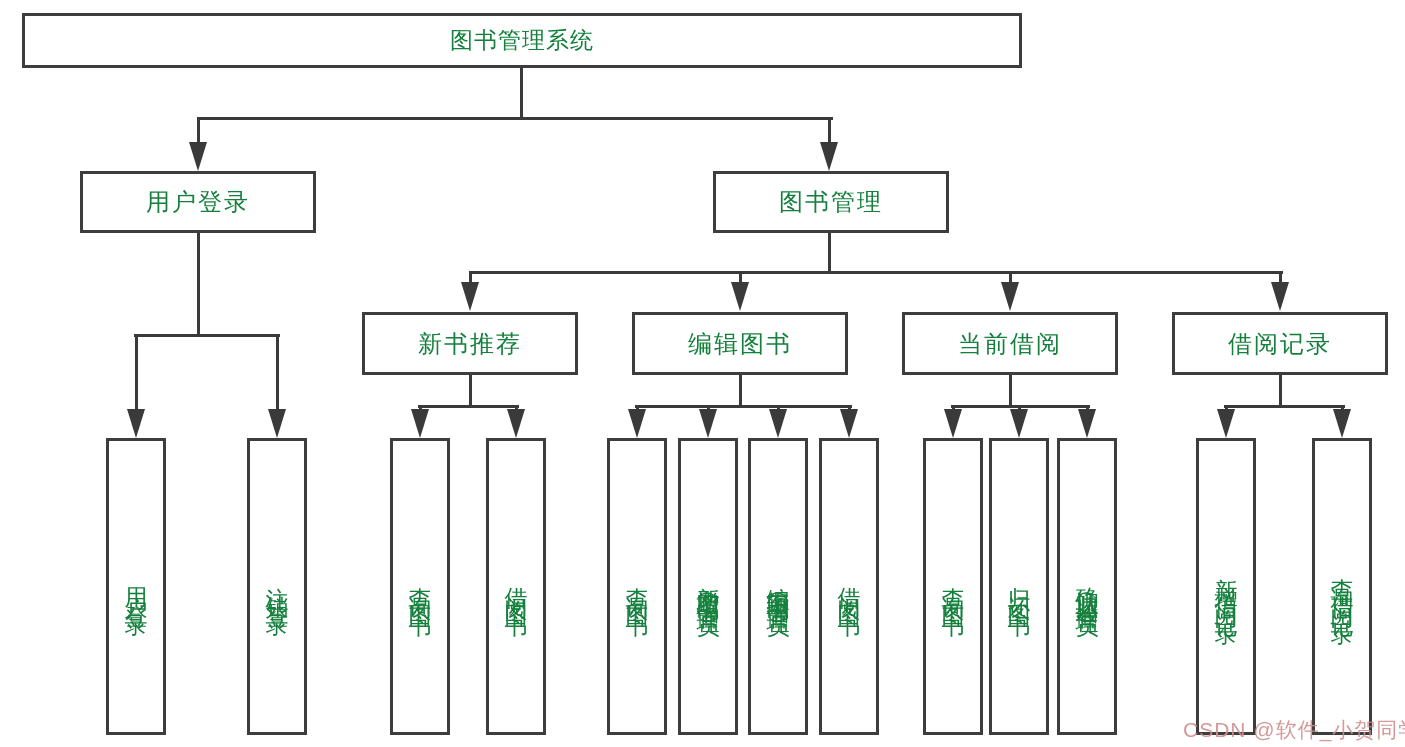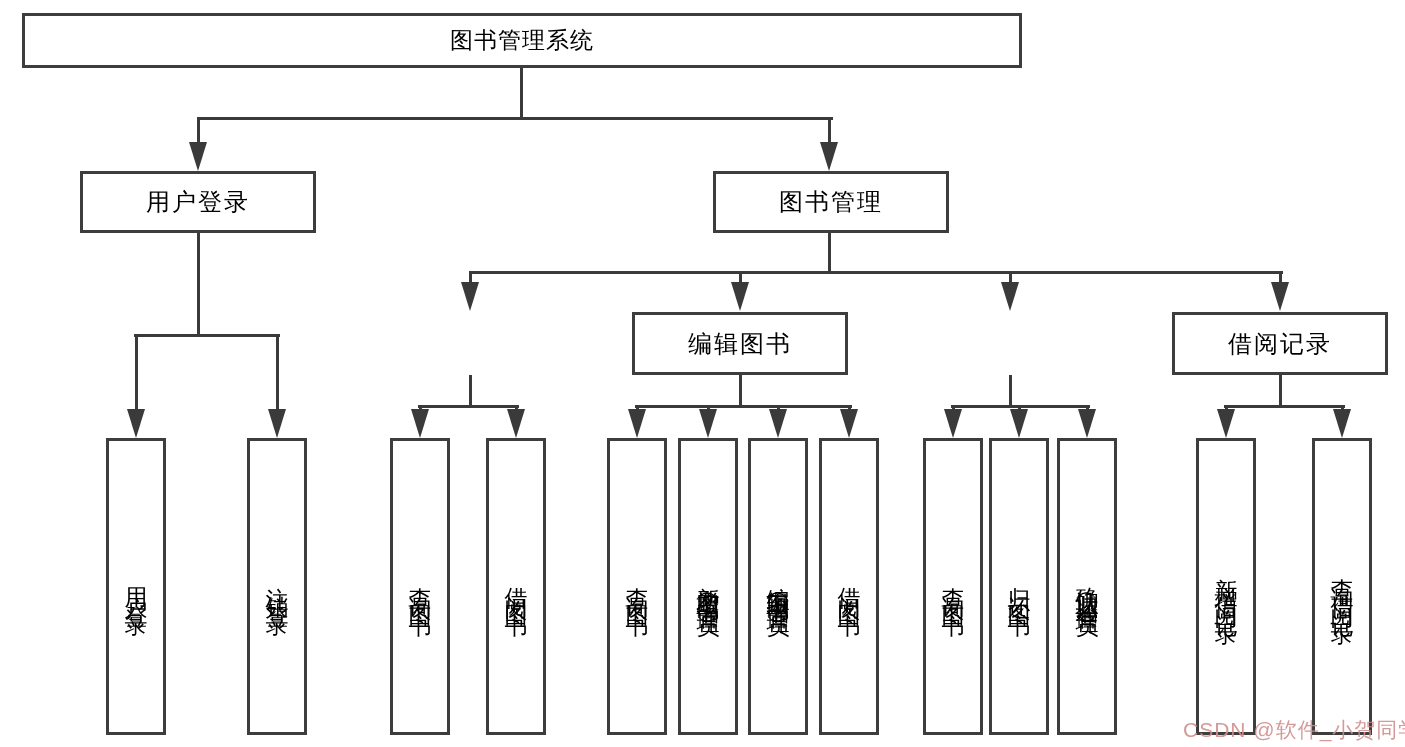--- a/index.html
+++ b/index.html
@@ -10,21 +10,21 @@
     font-family:"Liberation Sans","DejaVu Sans",sans-serif;
     overflow:hidden;
   }
   
   .box{
     position:absolute;
     box-sizing:border-box;
     background:#ffffff;
     border:3px solid #3d3d3d;
     display:flex;align-items:center;justify-content:center;
-    color:#000000;
+    color:#15803d;
     text-align:left;
   }
   .root{left:22px;top:13px;width:1000px;height:55px;font-size:23px;letter-spacing:1px;}
   .l2{top:171px;width:236px;height:62px;font-size:24px;letter-spacing:2px;}
   .l3{top:312px;width:216px;height:63px;font-size:24px;letter-spacing:2px;}
   .leaf{top:438px;width:60px;height:297px;font-size:23px;}
   .vt{
     writing-mode:vertical-rl;
     text-orientation:mixed;
     letter-spacing:9px;
@@ -80,21 +80,23 @@
   <div class="hl" style="left:469px;top:271px;width:814px"></div>
   <div class="vl" style="left:469px;top:271px;height:16px"></div>
   <i class="ah" style="left:461px;top:282px"></i>
   <div class="vl" style="left:739px;top:271px;height:16px"></div>
   <i class="ah" style="left:731px;top:282px"></i>
   <div class="vl" style="left:1009px;top:271px;height:16px"></div>
   <i class="ah" style="left:1001px;top:282px"></i>
   <div class="vl" style="left:1279px;top:271px;height:16px"></div>
   <i class="ah" style="left:1271px;top:282px"></i>
 
+  <div class="box l3" style="left:362px">新书推荐</div>
   <div class="box l3" style="left:632px">编辑图书</div>
+  <div class="box l3" style="left:902px">当前借阅</div>
   <div class="box l3" style="left:1172px">借阅记录</div>
 
   <div class="vl" style="left:469px;top:375px;height:32px"></div>
   <div class="hl" style="left:418px;top:405px;width:101px"></div>
   <div class="vl" style="left:419px;top:405px;height:10px"></div>
   <i class="ah" style="left:411px;top:409px"></i>
   <div class="vl" style="left:515px;top:405px;height:10px"></div>
   <i class="ah" style="left:507px;top:409px"></i>
 
   <div class="vl" style="left:739px;top:375px;height:32px"></div>

